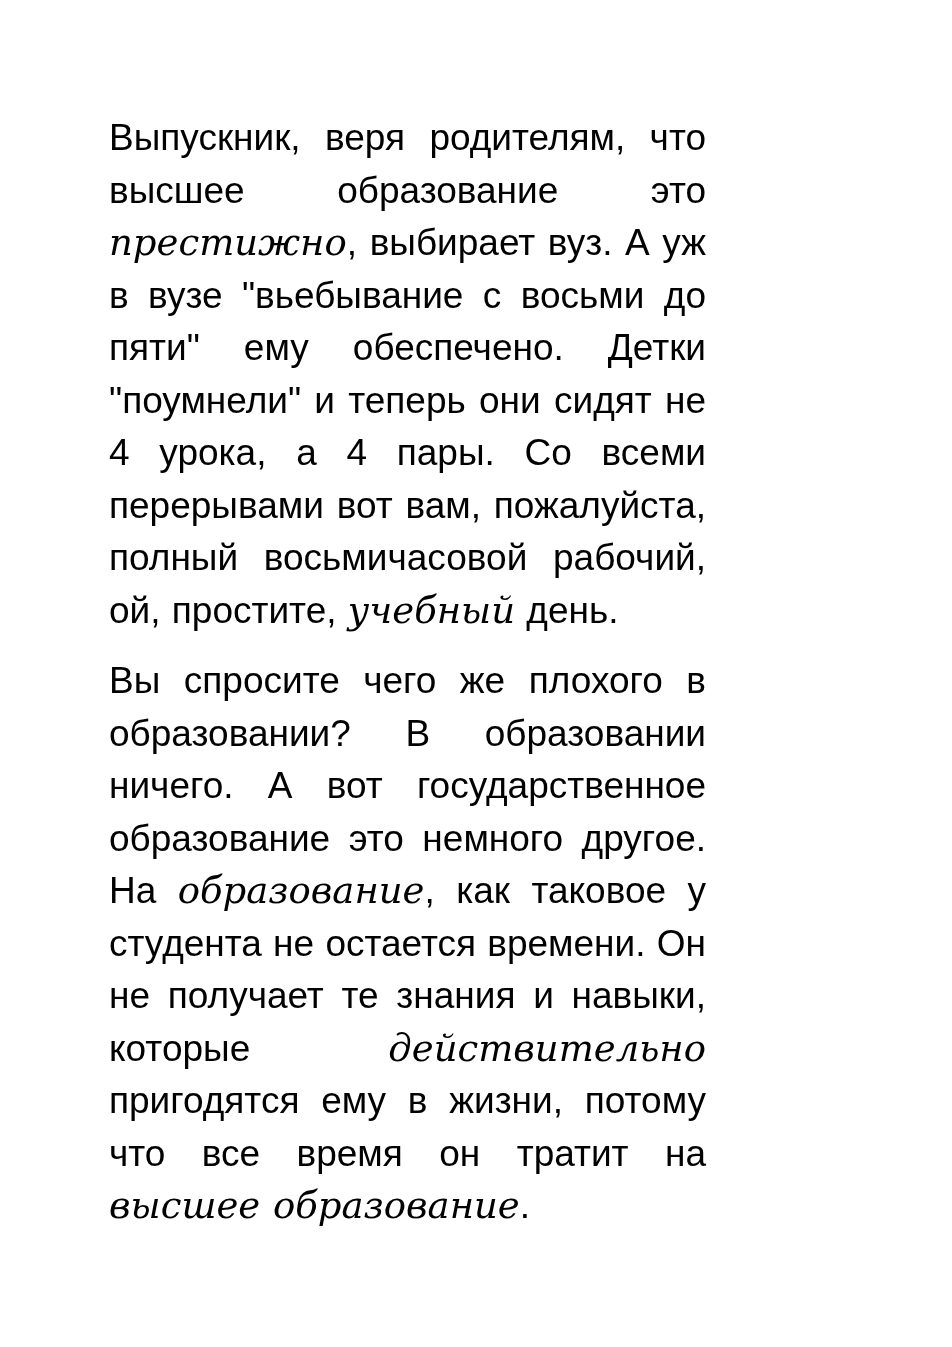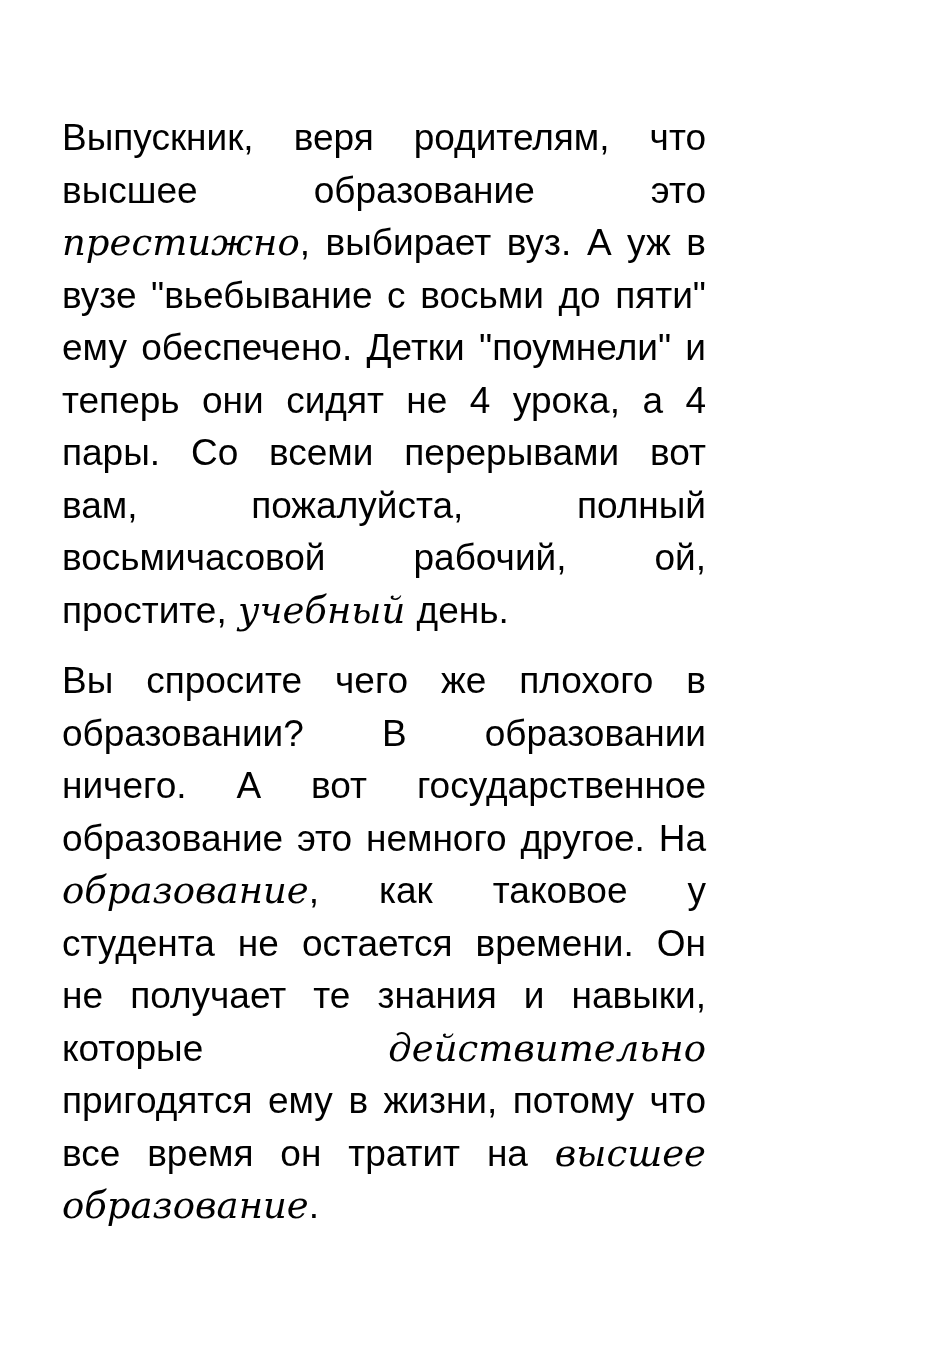--- a/index.html
+++ b/index.html
@@ -11,21 +11,21 @@
     width: 952px;
     height: 1347px;
     overflow: hidden;
     font-family: "Liberation Sans", sans-serif;
   }
   .reader-page {
     box-sizing: border-box;
     width: 848px;
     height: 1347px;
     background: #ffffff;
-    padding: 112px 142px 0 62px;
+    padding: 112px 142px 0 109px;
   }
   .text-content p {
     margin: 0 0 18px 0;
     font-size: 37px;
     line-height: 52.5px;
     color: #000000;
     text-align: justify;
     text-align-last: left;
     word-spacing: 1px;
   }

